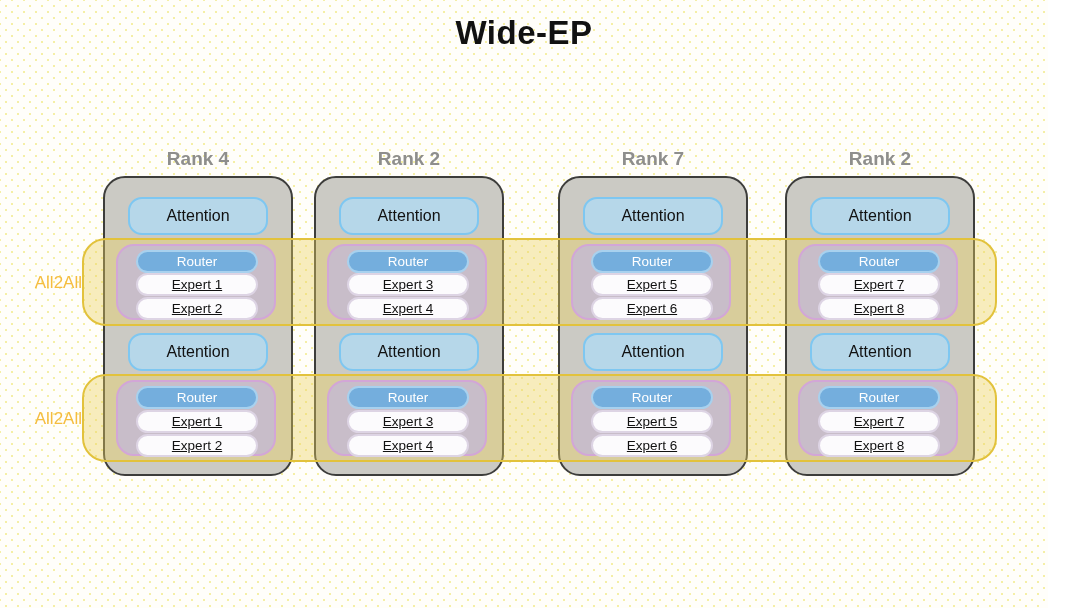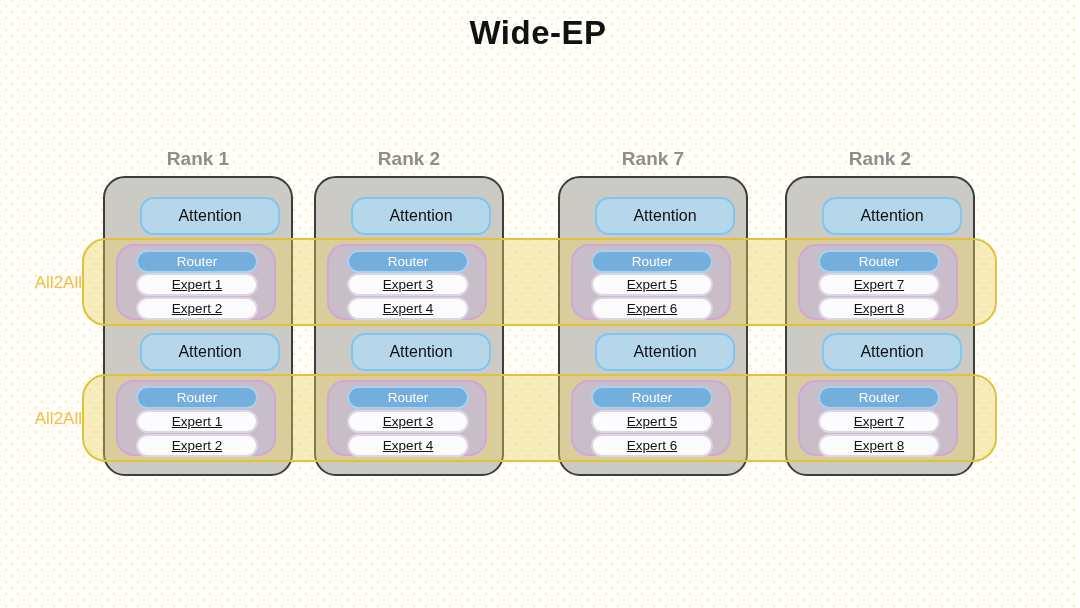--- a/index.html
+++ b/index.html
@@ -7,21 +7,20 @@
     position:relative;
     width:1048px;height:608px;
     overflow:hidden;
     font-family:"Liberation Sans", sans-serif;
     background-color:#fffefa;
     background-image:
       radial-gradient(circle, #f5efa6 1.2px, transparent 1.3px),
       radial-gradient(circle, #f5efa6 1.2px, transparent 1.3px);
     background-size:12px 12px;
     background-position:0 0, 6px 6px;
-    padding-left:28px;
   }
   .title{
     position:absolute;top:14px;left:0;width:100%;
     text-align:center;font-size:33px;font-weight:bold;color:#111;
     letter-spacing:.5px;
   }
   
   .c0{left:103px}.c1{left:314px}.c2{left:558px}.c3{left:785px}
 
   .rank-label{
@@ -41,21 +40,21 @@
   .all2all-label{
     position:absolute;left:8px;width:74px;
     font-size:17px;color:#f5bd3f;text-align:right;
   }
   .l1{top:273px}.l2{top:409px}
 
   .pillcol{position:absolute;top:176px;width:190px;height:300px;}
   .attn{
     position:absolute;left:25px;width:136px;height:34px;
     background:#b6d7e9;border:2px solid #7ec7f1;border-radius:14px;
-    line-height:34px;text-align:center;font-size:16px;color:#111;margin-left:12px;
+    line-height:34px;text-align:center;font-size:16px;color:#111;
   }
   .a1{top:21px}.a2{top:157px}
   .moe-bg{
     position:absolute;left:13px;width:156px;height:72px;
     background:#c8bdc9;border:2px solid #d2a6d7;border-radius:18px;
   }
   .r1{top:68px}.r2{top:204px}
   .router,.expert{
     position:absolute;left:33px;width:118px;height:19px;
     border-radius:12px;line-height:19px;text-align:center;font-size:13.5px;
@@ -127,18 +126,18 @@
     <div class="router ro1">Router</div>
     <div class="expert e1">Expert 7</div>
     <div class="expert e2">Expert 8</div>
     <div class="attn a2">Attention</div>
     <div class="moe-bg r2"></div>
     <div class="router ro2">Router</div>
     <div class="expert e3">Expert 7</div>
     <div class="expert e4">Expert 8</div>
   </div>
 
-  <div class="rank-label c0">Rank 1</div>
+  <div class="rank-label c0">Rank 4</div>
   <div class="rank-label c1">Rank 2</div>
   <div class="rank-label c2">Rank 7</div>
   <div class="rank-label c3">Rank 2</div>
 
 </div>
 
 </body></html>

